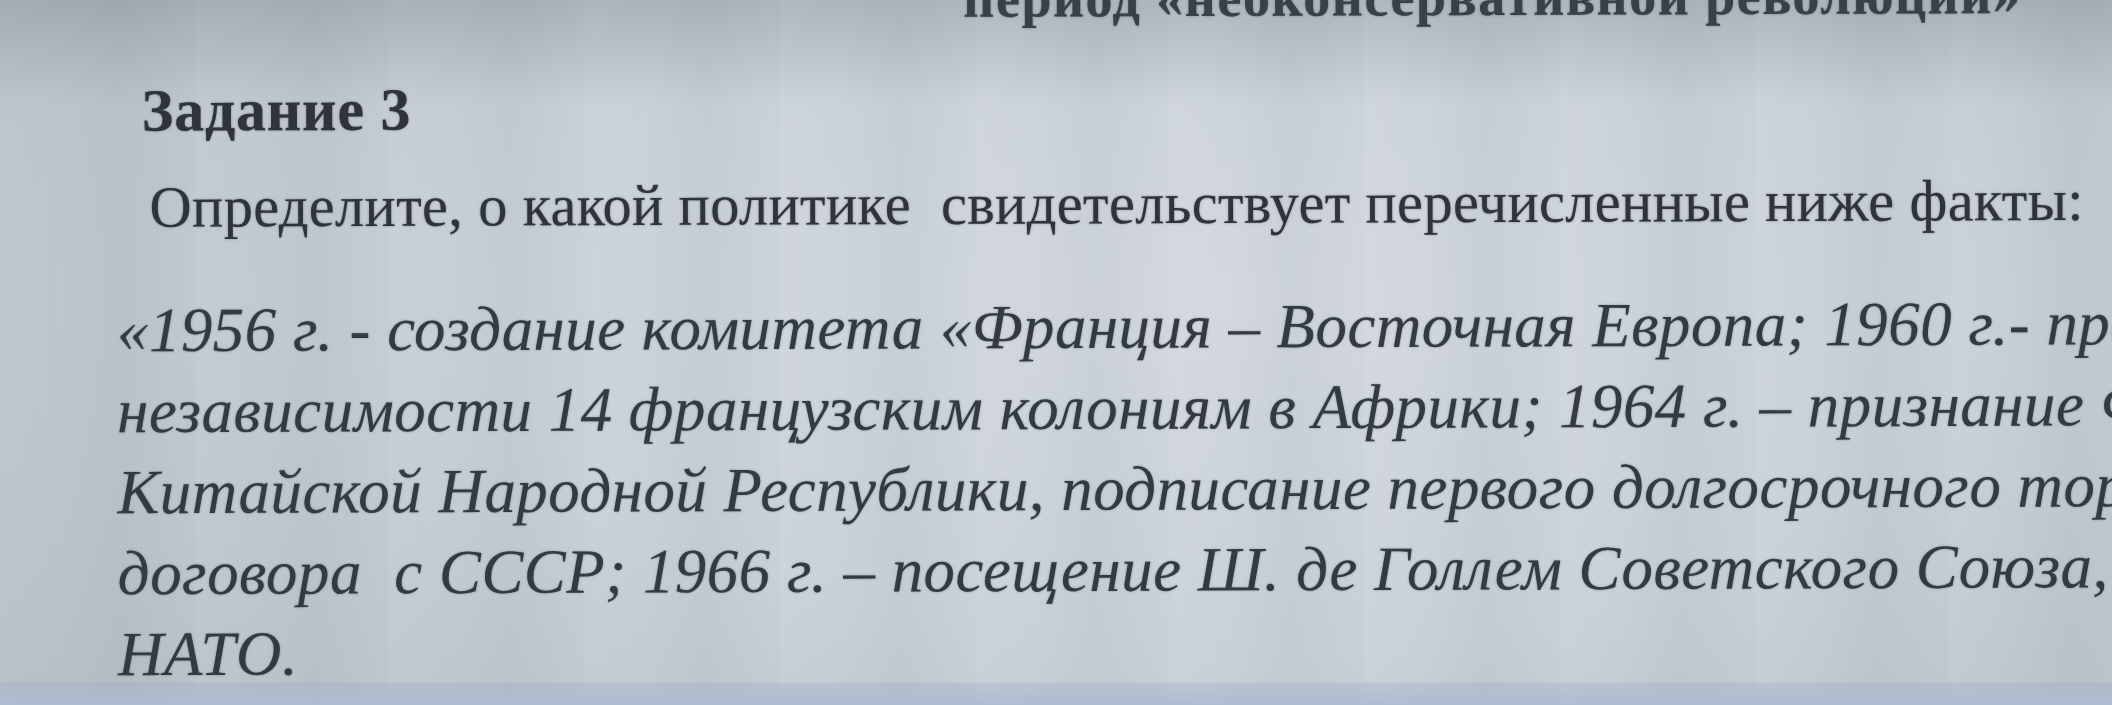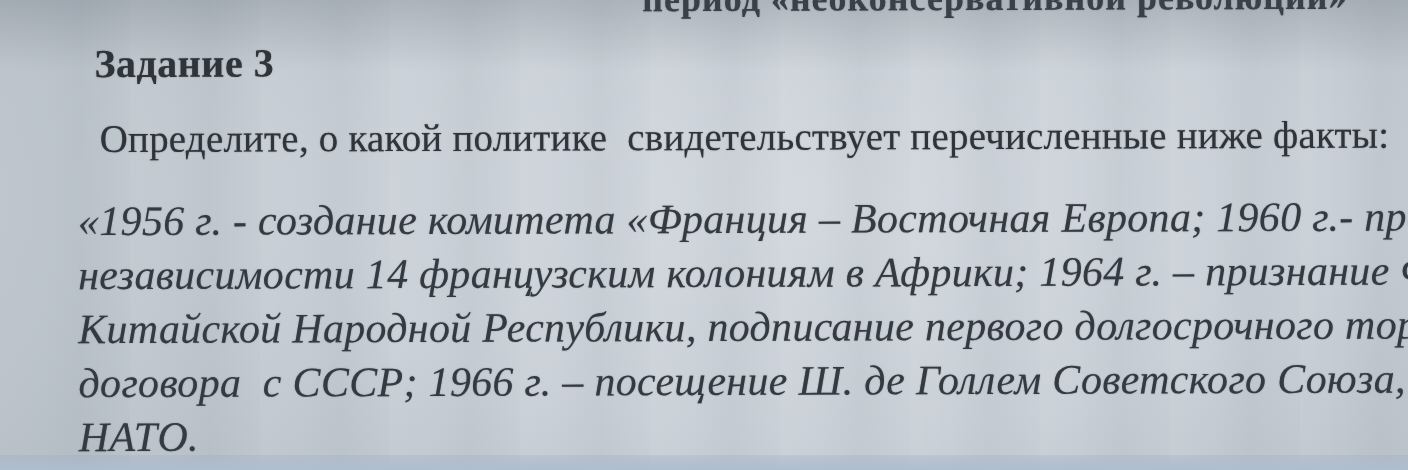--- a/index.html
+++ b/index.html
@@ -56,21 +56,21 @@
   .clipped-top {
     left: 643px;
     top: -22px;            
     font-size: 36px;
     font-weight: bold;
     letter-spacing: 1px;
     color: #3a4049;
   }
   .heading {
     left: 95px;
-    top: 38px;
+    top: 48px;
     font-size: 40px;
     font-weight: bold;
     letter-spacing: 0.5px;
   }
   .question {
     left: 100px;
     top: 114px;
     font-size: 39px;
     letter-spacing: 0.2px;
   }

